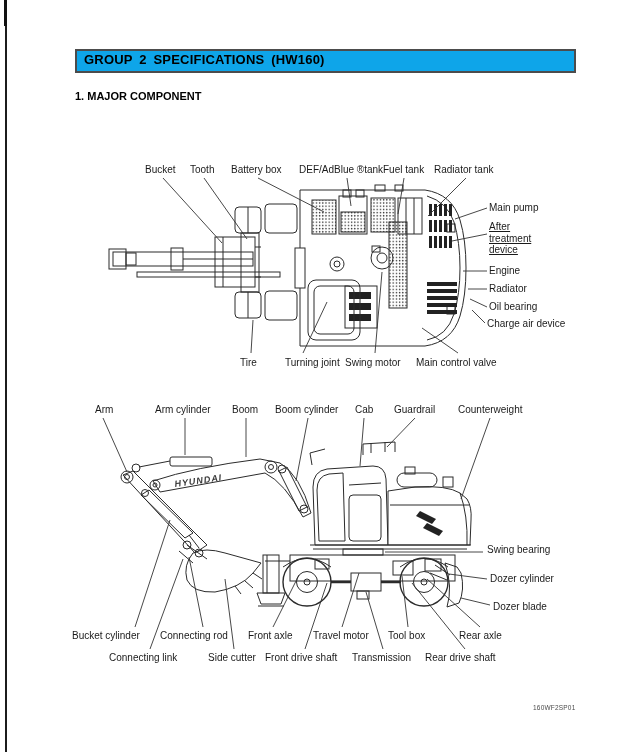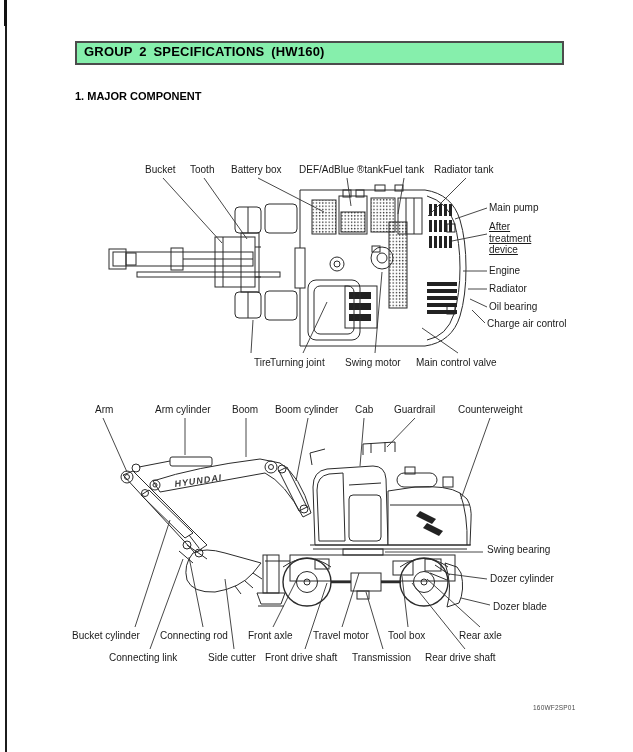--- a/index.html
+++ b/index.html
@@ -3,24 +3,24 @@
 <meta charset="utf-8">
 <style>
   html,body{margin:0;padding:0;}
   body{
     width:633px;height:752px;position:relative;background:#ffffff;
     font-family:"Liberation Sans", sans-serif;color:#111;overflow:hidden;
   }
   .scan-edge{position:absolute;left:5px;top:0;width:2px;height:752px;background:#1c1c1c;}
   .scan-edge-top{position:absolute;left:4px;top:0;width:3px;height:26px;background:#111;}
   .header-bar{
-    position:absolute;left:75px;top:41px;width:478px;height:19px;
-    background:#86efac;border:2px solid #4c4c4c;
+    position:absolute;left:75px;top:49px;width:478px;height:19px;
+    background:#0ea5e9;border:2px solid #4c4c4c;
     font-size:13px;font-weight:bold;letter-spacing:.2px;word-spacing:3px;
-    padding:1px 0 0 7px;color:#000;
+    padding:1px 12px 0 7px;color:#000;
   }
   .section-title{
     position:absolute;left:75px;top:90px;font-size:11px;font-weight:bold;color:#000;
   }
   .lbl{
     position:absolute;font-size:10px;line-height:1.15;color:#1a1a1a;white-space:nowrap;
   }
   .lbl.wrap{white-space:normal;width:62px;text-decoration:underline;}
   svg.diagram{position:absolute;overflow:visible;}
   .figure-code{
@@ -175,23 +175,23 @@
 <span class="lbl" style="left:190px;top:164px">Tooth</span>
 <span class="lbl" style="left:231px;top:164px">Battery box</span>
 <span class="lbl" style="left:299px;top:164px">DEF/AdBlue ®tank</span>
 <span class="lbl" style="left:383px;top:164px">Fuel tank</span>
 <span class="lbl" style="left:434px;top:164px">Radiator tank</span>
 <span class="lbl" style="left:489px;top:202px">Main pump</span>
 <span class="lbl wrap" style="left:489px;top:221px">After treatment device</span>
 <span class="lbl" style="left:489px;top:265px">Engine</span>
 <span class="lbl" style="left:489px;top:283px">Radiator</span>
 <span class="lbl" style="left:489px;top:301px">Oil bearing</span>
-<span class="lbl" style="left:487px;top:318px">Charge air control</span>
-<span class="lbl" style="left:254px;top:357px">Tire</span>
-<span class="lbl" style="left:270px;top:357px">Turning joint</span>
+<span class="lbl" style="left:487px;top:318px">Charge air device</span>
+<span class="lbl" style="left:240px;top:357px">Tire</span>
+<span class="lbl" style="left:285px;top:357px">Turning joint</span>
 <span class="lbl" style="left:345px;top:357px">Swing motor</span>
 <span class="lbl" style="left:416px;top:357px">Main control valve</span>
 
 <svg class="diagram" style="left:75px;top:395px;" width="490" height="275" viewBox="0 0 490 275">
   <g stroke="#2b2b2b" fill="none" stroke-width="1">
 
     <g>
       <path d="M78,86 Q120,72 185,64 L205,68 Q225,80 236,118 L228,122 Q210,88 190,78 L85,97 Z"></path>
       <circle cx="80" cy="90" r="5"></circle>
         <circle cx="80" cy="90" r="2"></circle>

